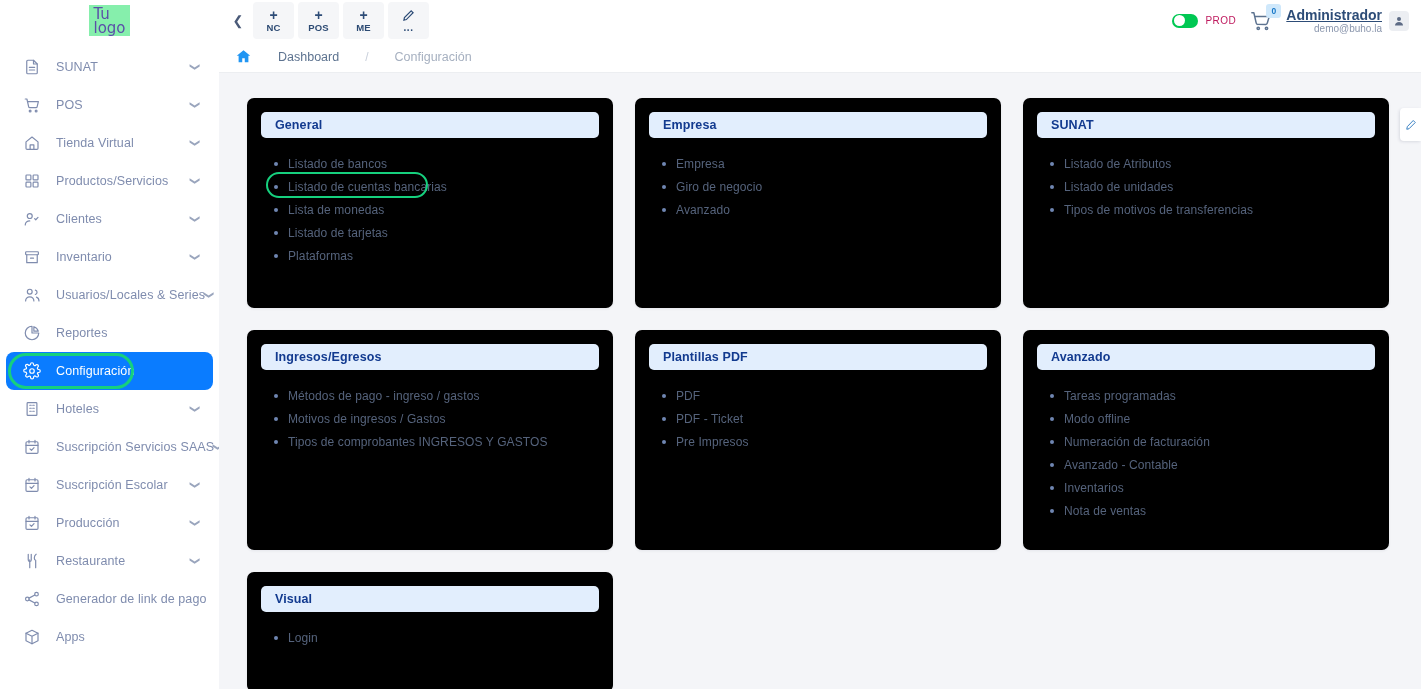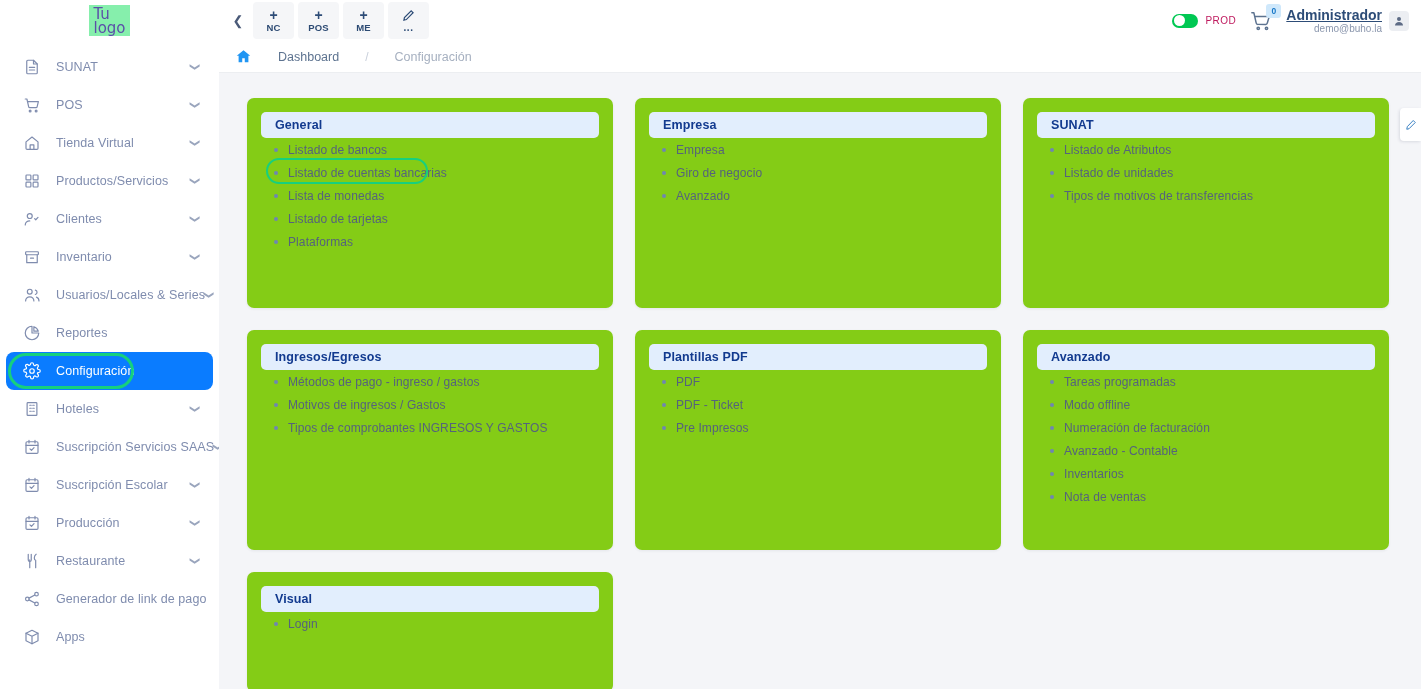--- a/index.html
+++ b/index.html
@@ -174,21 +174,21 @@
     flex: 1 1 auto;
     padding: 25px 24px 0 28px;
     overflow: hidden;
   }
   .grid {
     display: grid;
     grid-template-columns: repeat(3, 366px);
     gap: 22px 22px;
   }
   .card {
-    background: #84cc16;
+    background: #000000;
     border-radius: 7px;
     box-shadow: 0 1px 3px rgba(30,40,70,.07);
     padding: 14px 14px 16px 14px;
     position: relative;
   }
   .card.h1 { height: 210px; }
   .card.h2 { height: 220px; }
   .card.h3 { height: 120px; }
   .card-head {
     background: #e2eefd;
@@ -196,21 +196,21 @@
     height: 26px;
     display: flex; align-items: center;
     padding-left: 14px;
   }
   .card-title {
     font-size: 12.5px;
     font-weight: 700;
     color: #123a8f;
     letter-spacing: .1px;
   }
-  .card-list { list-style: none; }
+  .card-list { list-style: none; margin-top: 14px; }
   .card-list li {
     display: flex; align-items: center;
     height: 23px;
     position: relative;
   }
   .card-list li .dot {
     width: 4px; height: 4px; border-radius: 50%;
     background: #6f86b2;
     flex: 0 0 4px;
     margin: 0 10px 0 13px;

